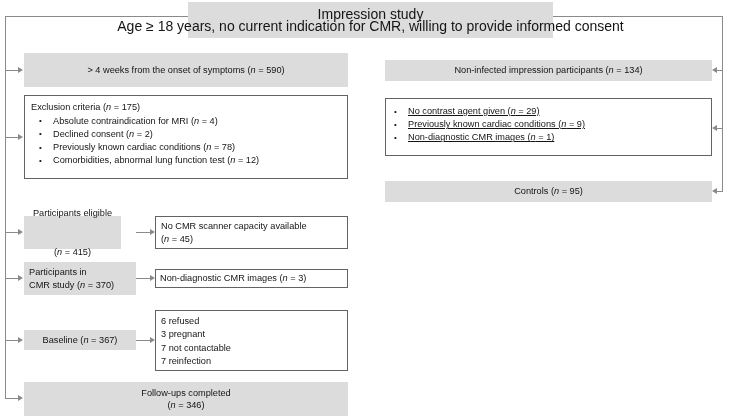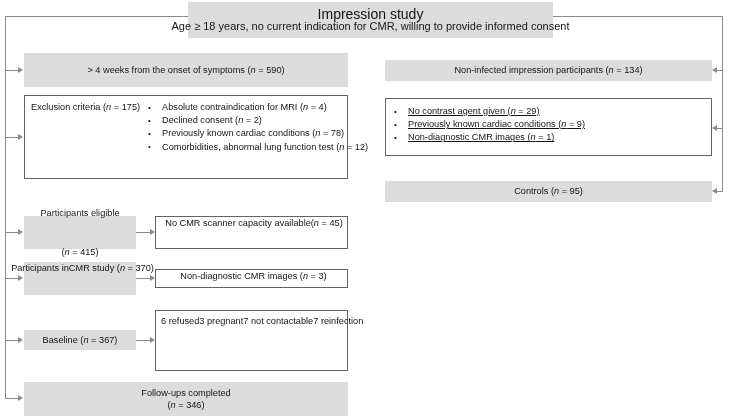--- a/index.html
+++ b/index.html
@@ -34,26 +34,27 @@
   }
   .box.ctr {
     display: flex;
     flex-direction: column;
     align-items: center;
     justify-content: center;
     text-align: center;
   }
   .box.lft {
     display: flex;
+    flex-direction: column;
     justify-content: center;
     text-align: left;
   }
   .line1, .line2 { display: block; white-space: nowrap; }
   .hdr-title { font-size: 14px; }
-  .hdr-sub   { font-size: 11px; }
+  .hdr-sub   { font-size: 14px; }
   i.v { font-style: italic; }
 
   
   ul.blist {
     margin: 0;
     padding: 0;
     list-style: none;
   }
   ul.blist li {
     position: relative;
@@ -153,21 +154,21 @@
   <div class="box white lft" style="left:24px; top:95px; width:324px; height:84px; padding:5px 0 0 6px; justify-content:flex-start;">
     <div class="excl-title">Exclusion criteria (<i class="v">n</i> = 175)</div>
     <ul class="blist">
       <li>Absolute contraindication for MRI (<i class="v">n</i> = 4)</li>
       <li>Declined consent (<i class="v">n</i> = 2)</li>
       <li>Previously known cardiac conditions (<i class="v">n</i> = 78)</li>
       <li>Comorbidities, abnormal lung function test (<i class="v">n</i> = 12)</li>
     </ul>
   </div>
 
-  <div class="box gray ctr" style="left:24px; top:216px; width:112px; height:33px;gap:26px;">
+  <div class="box gray ctr" style="left:24px; top:216px; width:97px; height:33px;gap:26px;">
     <span class="line1">Participants eligible</span>
     <span class="line2">(<i class="v">n</i> = 415)</span>
   </div>
 
   <div class="box white lft" style="left:155px; top:216px; width:193px; height:33px; padding-left:5px;">
     <span class="line1">No CMR scanner capacity available</span>
     <span class="line2">(<i class="v">n</i> = 45)</span>
   </div>
 
   <div class="box gray lft" style="left:24px; top:262px; width:112px; height:33px; padding-left:5px;">

